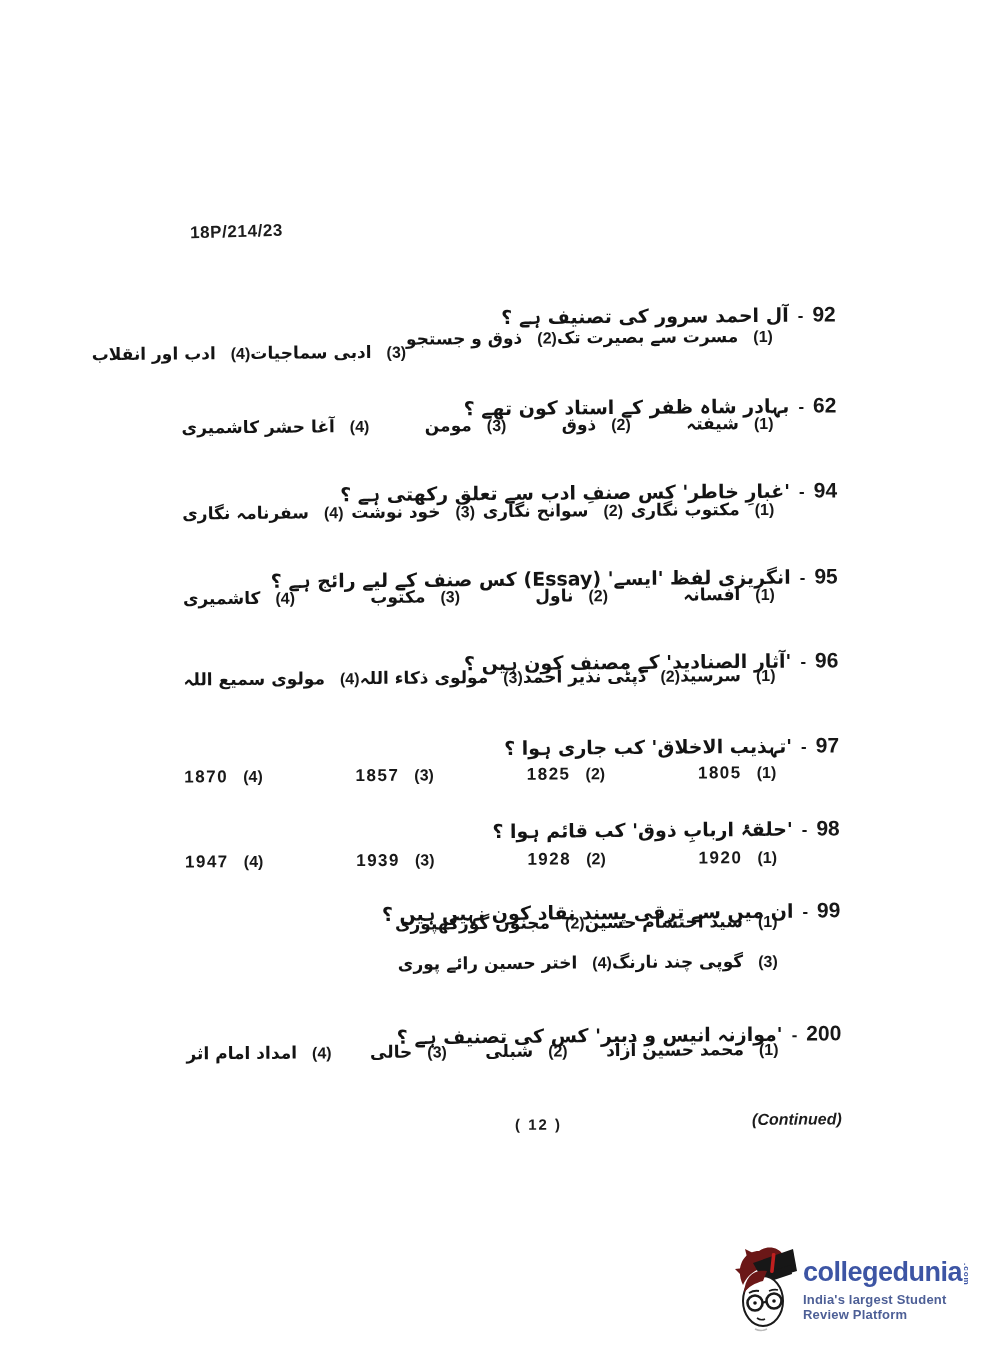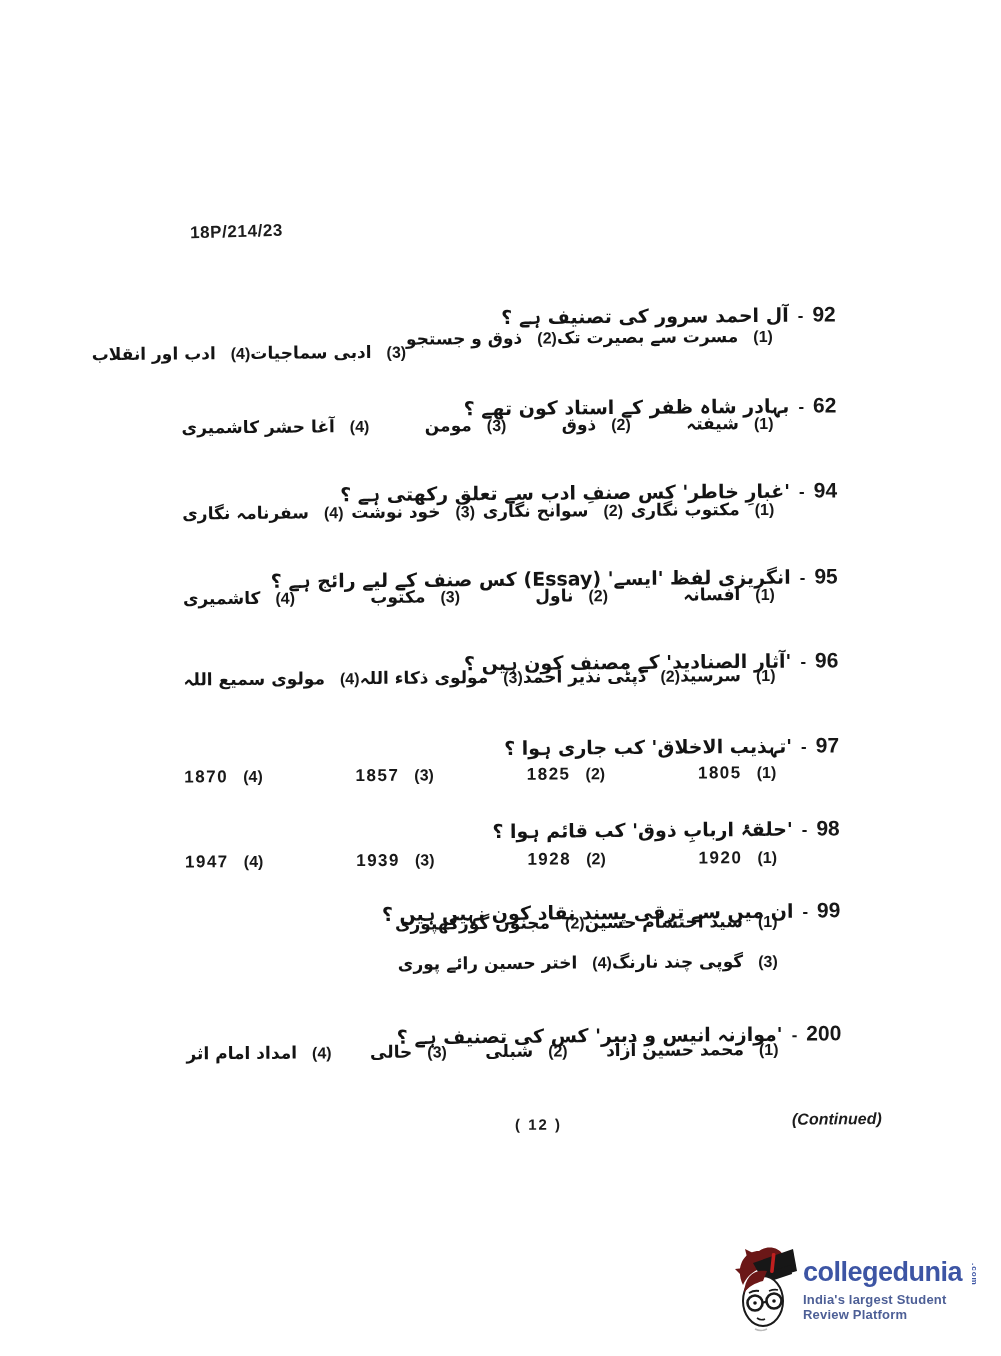--- a/index.html
+++ b/index.html
@@ -52,28 +52,28 @@
   .ql-95{top:538px}  .opts-95{top:585px}
   .ql-96{top:622px}  .opts-96{top:666px}
   .ql-97{top:707px}  .opts-97{top:749px}
   .ql-98{top:790px}  .opts-98{top:834px}
   .ql-99{top:872px}
   .opts-99a{top:912px}  .opts-99b{top:952px}
   .opts-99a,.opts-99b{left:auto;right:226px;width:365px;}
   .ql-100{top:995px} .opts-100{top:1040px}
   
   .pagenum{position:absolute;left:511px;top:1115px;font-weight:bold;font-size:15px;letter-spacing:2px;color:#1b1b1b;}
-  .continued{position:absolute;left:748px;top:1112px;font-weight:bold;font-style:italic;font-size:16px;color:#1b1b1b;margin-left:40px;}
+  .continued{position:absolute;left:748px;top:1112px;font-weight:bold;font-style:italic;font-size:16px;color:#1b1b1b;}
   
   .logo{
     position:absolute;left:733px;top:1240px;width:262px;height:100px;
     display:flex;align-items:center;gap:4px;
   }
   .logo-text{display:flex;flex-direction:column;}
-  .brand-row{display:flex;align-items:flex-start;gap:8px;}
+  .brand-row{display:flex;align-items:flex-start;}
   .brand{font-weight:bold;font-size:27px;letter-spacing:-0.5px;line-height:1;}
   .tld{writing-mode:vertical-rl;font-size:8px;font-weight:bold;margin-top:4px;letter-spacing:1px;}
   .tagline{font-weight:bold;font-size:13px;letter-spacing:.2px;margin-top:6px;}
 </style>
 </head>
 <body>
 
 <div class="scan">
 
   <div class="page-code">18P/214/23</div>

